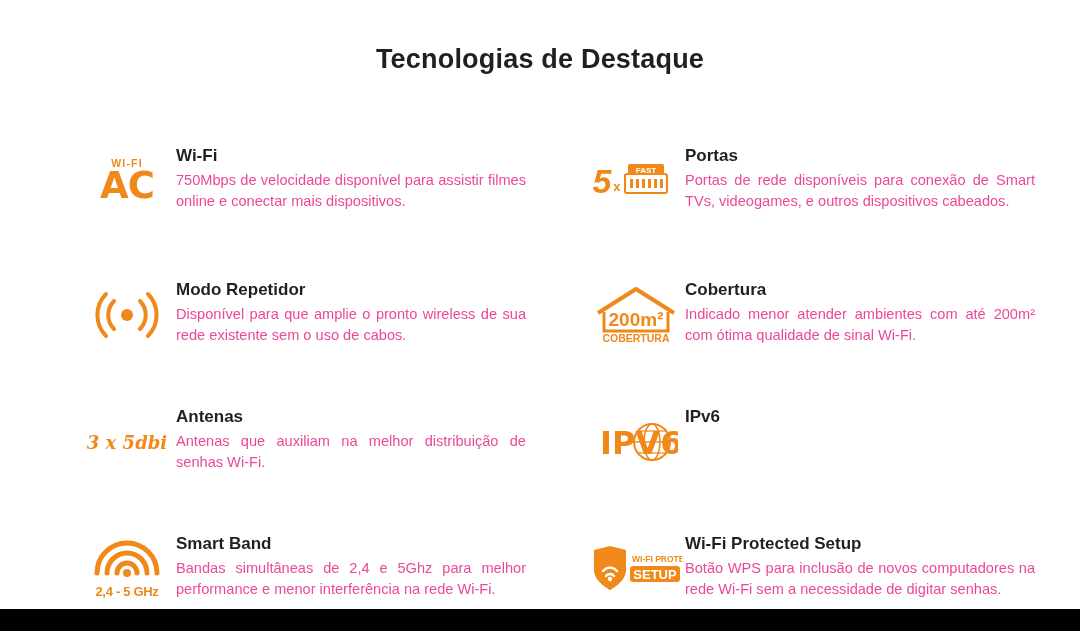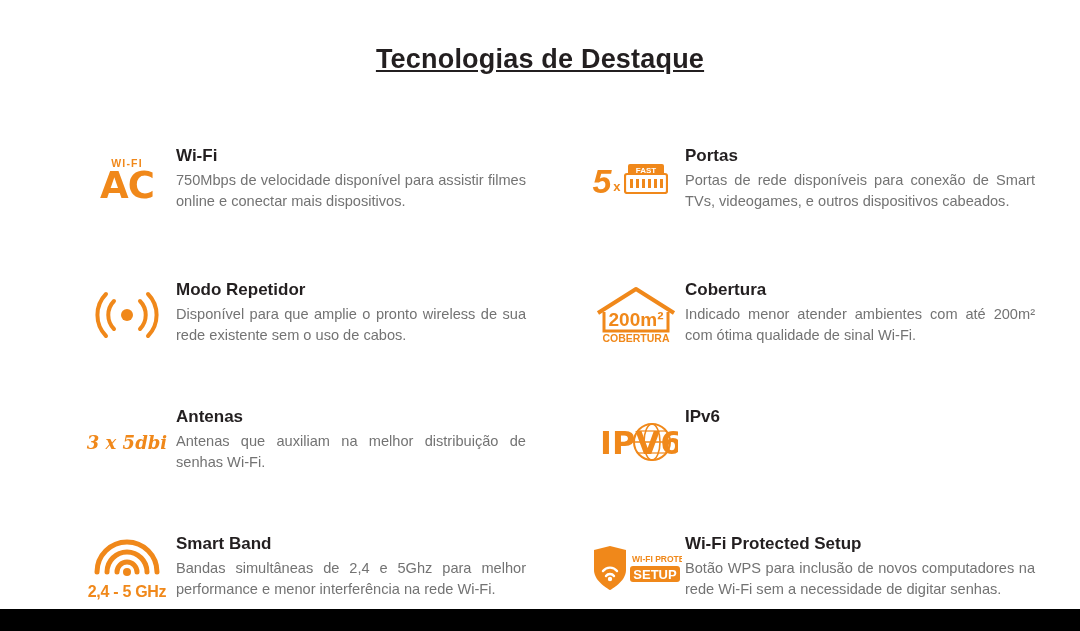--- a/index.html
+++ b/index.html
@@ -31,21 +31,20 @@
   .title {
     position: absolute;
     top: 44px;
     left: 0;
     width: 1080px;
     text-align: center;
     font-size: 27px;
     font-weight: bold;
     color: #231f20;
     letter-spacing: 0.2px;
-    text-decoration: underline;
   }
   .grid {
     position: absolute;
     top: 144px;
     left: 78px;
     width: 940px;
     display: grid;
     grid-template-columns: 490px 450px;
     grid-template-rows: 115px 108px 108px 110px;
     gap: 19px;
@@ -69,21 +68,21 @@
   }
   .fhead {
     font-size: 17px;
     font-weight: bold;
     color: #231f20;
     margin-bottom: 4px;
     line-height: 1.2;
   }
   .fdesc {
     font-size: 14.6px;
-    color: #737373;
+    color: #ec4899;
     line-height: 1.42;
     text-align: justify;
     max-width: 350px;
   }
   .col-right .fdesc { max-width: 350px; }
 
   
   .ac-icon {
     text-align: center;
     line-height: 1;
@@ -132,21 +131,21 @@
     font-weight: bold;
     font-style: italic;
     white-space: nowrap;
     font-family: "DejaVu Serif", serif;
   }
   .db-icon {
     text-align: center;
     color: #f0881a;
   }
   .db-icon .ghz {
-    font-size: 16px;
+    font-size: 13px;
     font-weight: bold;
     letter-spacing: -0.3px;
     display: block;
     margin-top: 1px;
   }
   .wps-icon { display: block; }
 </style>
 </head>
 <body>
 

